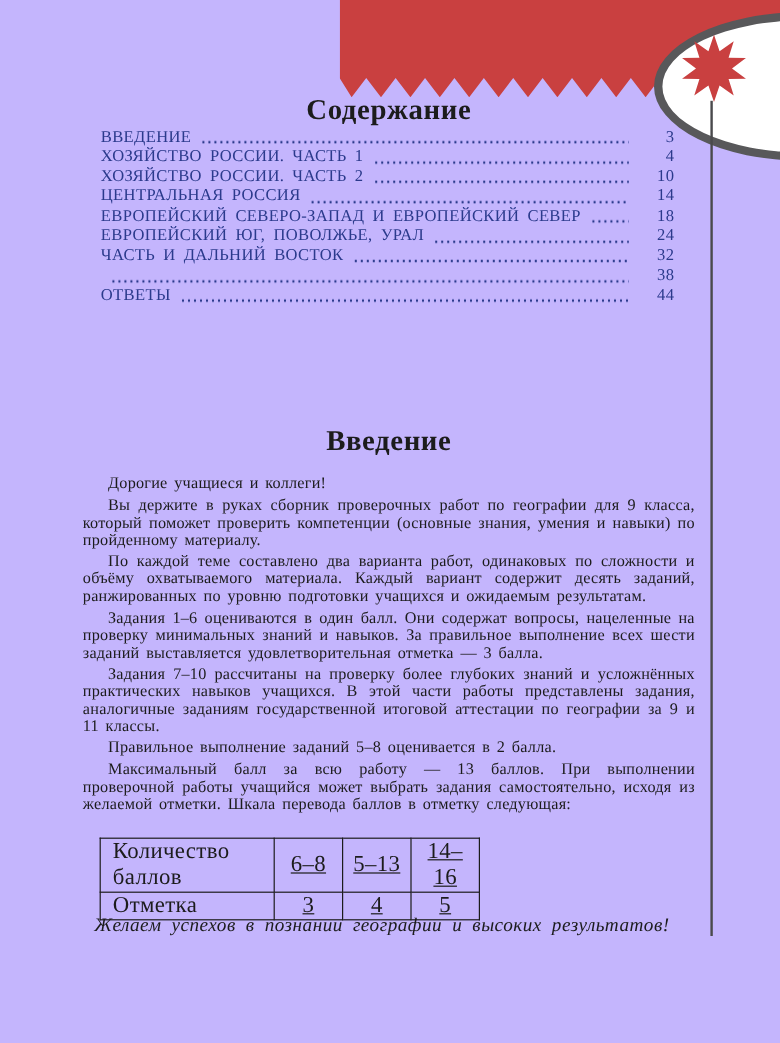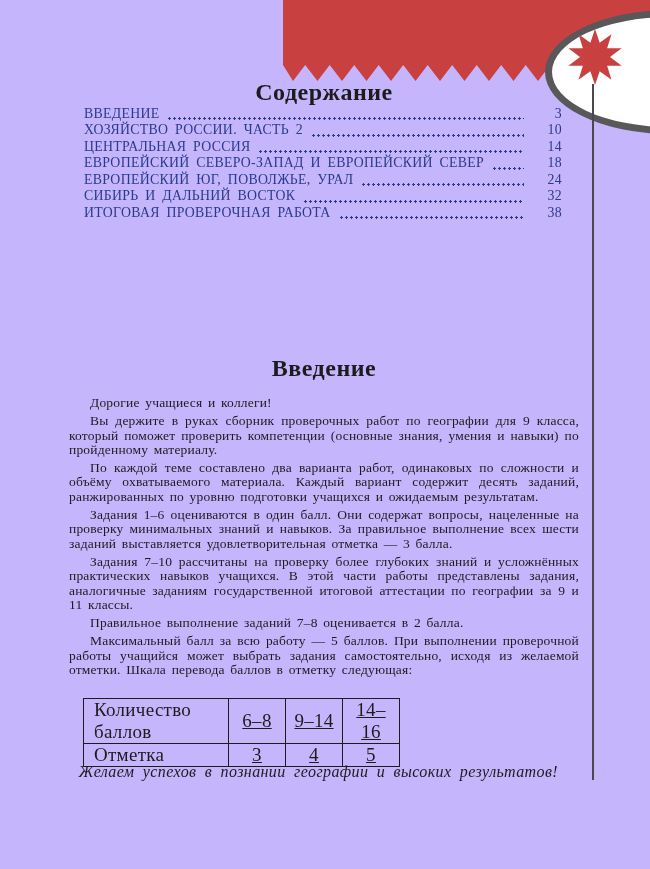--- a/index.html
+++ b/index.html
@@ -95,68 +95,77 @@
   </svg>
 
   <div class="toc-title">Содержание</div>
   <div class="toc">
     <div class="toc-row">
       <span>ВВЕДЕНИЕ</span>
       <span class="toc-leader"></span>
       <span class="toc-page">3</span>
     </div>
     <div class="toc-row">
+      <span>ХОЗЯЙСТВО РОССИИ. ЧАСТЬ 1</span>
+      <span class="toc-leader"></span>
+      <span class="toc-page">4</span>
+    </div>
+    <div class="toc-row">
       <span>ХОЗЯЙСТВО РОССИИ. ЧАСТЬ 2</span>
       <span class="toc-leader"></span>
       <span class="toc-page">10</span>
     </div>
     <div class="toc-row">
       <span>ЦЕНТРАЛЬНАЯ РОССИЯ</span>
       <span class="toc-leader"></span>
       <span class="toc-page">14</span>
     </div>
     <div class="toc-row">
       <span>ЕВРОПЕЙСКИЙ СЕВЕРО-ЗАПАД И ЕВРОПЕЙСКИЙ СЕВЕР</span>
       <span class="toc-leader"></span>
       <span class="toc-page">18</span>
     </div>
     <div class="toc-row">
       <span>ЕВРОПЕЙСКИЙ ЮГ, ПОВОЛЖЬЕ, УРАЛ</span>
       <span class="toc-leader"></span>
       <span class="toc-page">24</span>
     </div>
     <div class="toc-row">
-      <span>СИБИРЬ И ДАЛЬНИЙ ВОСТОК</span>
+      <span>ЧАСТЬ И ДАЛЬНИЙ ВОСТОК</span>
       <span class="toc-leader"></span>
       <span class="toc-page">32</span>
     </div>
     <div class="toc-row">
-      <span>ИТОГОВАЯ ПРОВЕРОЧНАЯ РАБОТА</span>
       <span class="toc-leader"></span>
       <span class="toc-page">38</span>
+    </div>
+    <div class="toc-row">
+      <span>ОТВЕТЫ</span>
+      <span class="toc-leader"></span>
+      <span class="toc-page">44</span>
     </div>
   </div>
 
   <div class="intro-title">Введение</div>
   <div class="body-text">
     <p>Дорогие учащиеся и коллеги!</p>
     <p>Вы держите в руках сборник проверочных работ по географии для 9 класса, который поможет проверить компетенции (основные знания, умения и навыки) по пройденному материалу.</p>
     <p>По каждой теме составлено два варианта работ, одинаковых по сложности и объёму охватываемого материала. Каждый вариант содержит десять заданий, ранжированных по уровню подготовки учащихся и ожидаемым результатам.</p>
     <p>Задания 1–6 оцениваются в один балл. Они содержат вопросы, нацеленные на проверку минимальных знаний и навыков. За правильное выполнение всех шести заданий выставляется удовлетворительная отметка — 3 балла.</p>
     <p>Задания 7–10 рассчитаны на проверку более глубоких знаний и усложнённых практических навыков учащихся. В этой части работы представлены задания, аналогичные заданиям государственной итоговой аттестации по географии за 9 и 11 классы.</p>
-    <p>Правильное выполнение заданий 7–8 оценивается в 2 балла.</p>
-    <p>Максимальный балл за всю работу — 5 баллов. При выполнении проверочной работы учащийся может выбрать задания самостоятельно, исходя из желаемой отметки. Шкала перевода баллов в отметку следующая:</p>
+    <p>Правильное выполнение заданий 5–8 оценивается в 2 балла.</p>
+    <p>Максимальный балл за всю работу — 13 баллов. При выполнении проверочной работы учащийся может выбрать задания самостоятельно, исходя из желаемой отметки. Шкала перевода баллов в отметку следующая:</p>
   </div>
 
   <table class="score-table">
     <tbody>
         <tr>
       <td class="rowhead">Количество баллов</td>
       <td class="val">6–8</td>
-      <td class="val">9–14</td>
+      <td class="val">5–13</td>
       <td class="val">14–16</td>
     </tr>
     <tr>
       <td class="rowhead">Отметка</td>
       <td class="val">3</td>
       <td class="val">4</td>
       <td class="val">5</td>
     </tr>
   </tbody>
     </table>

